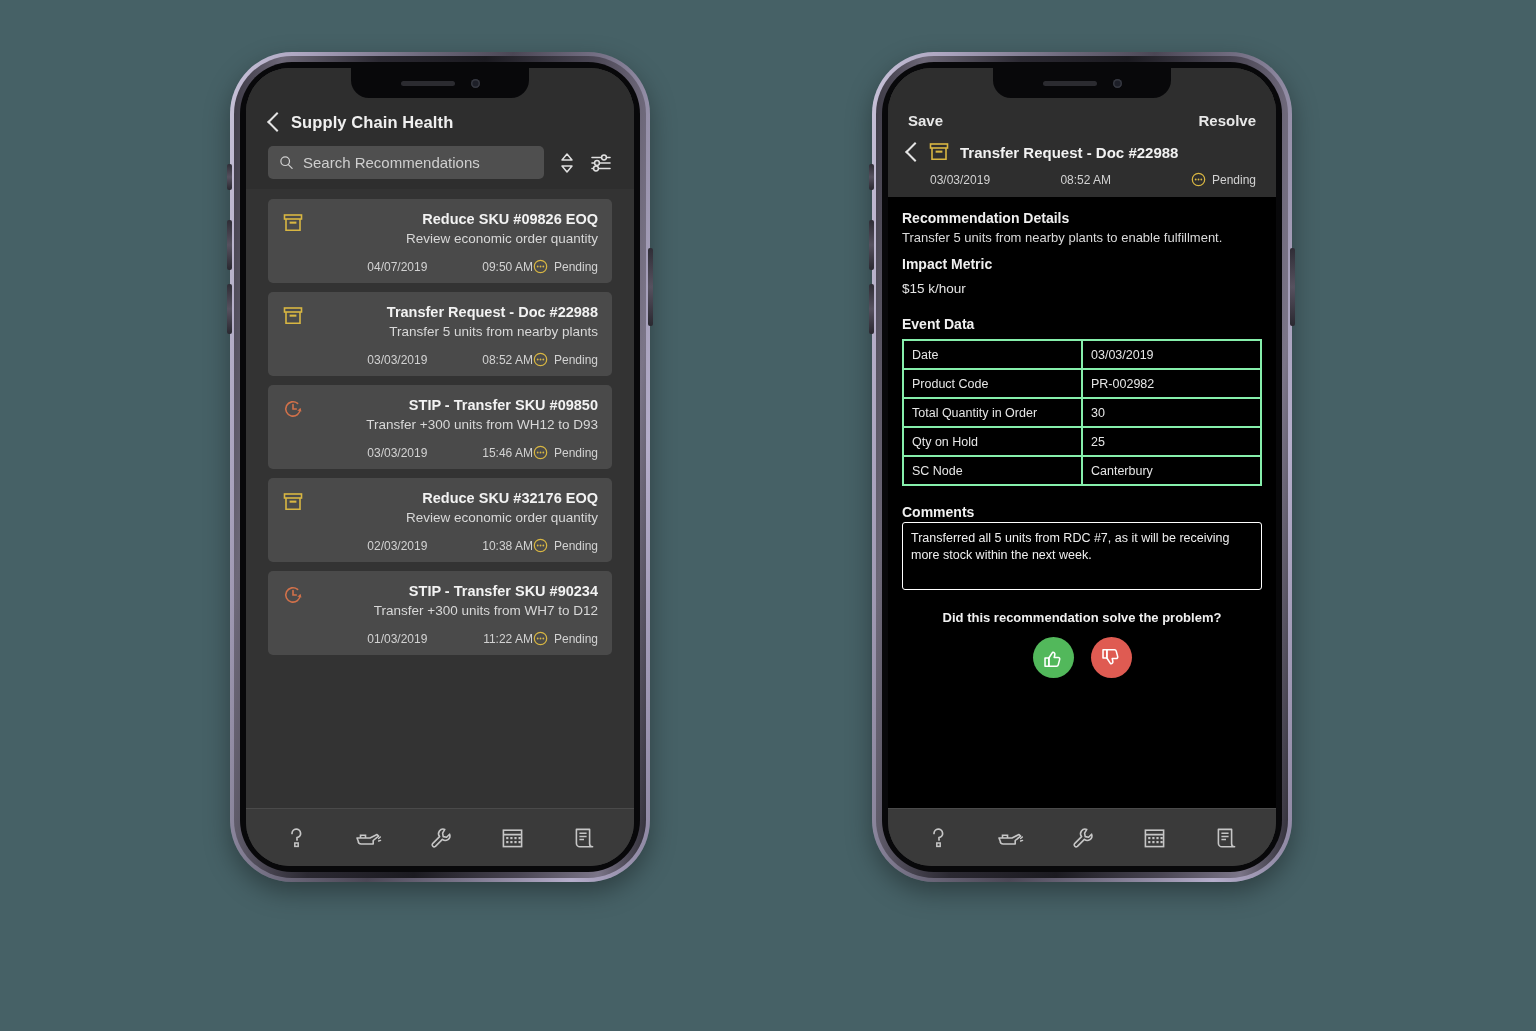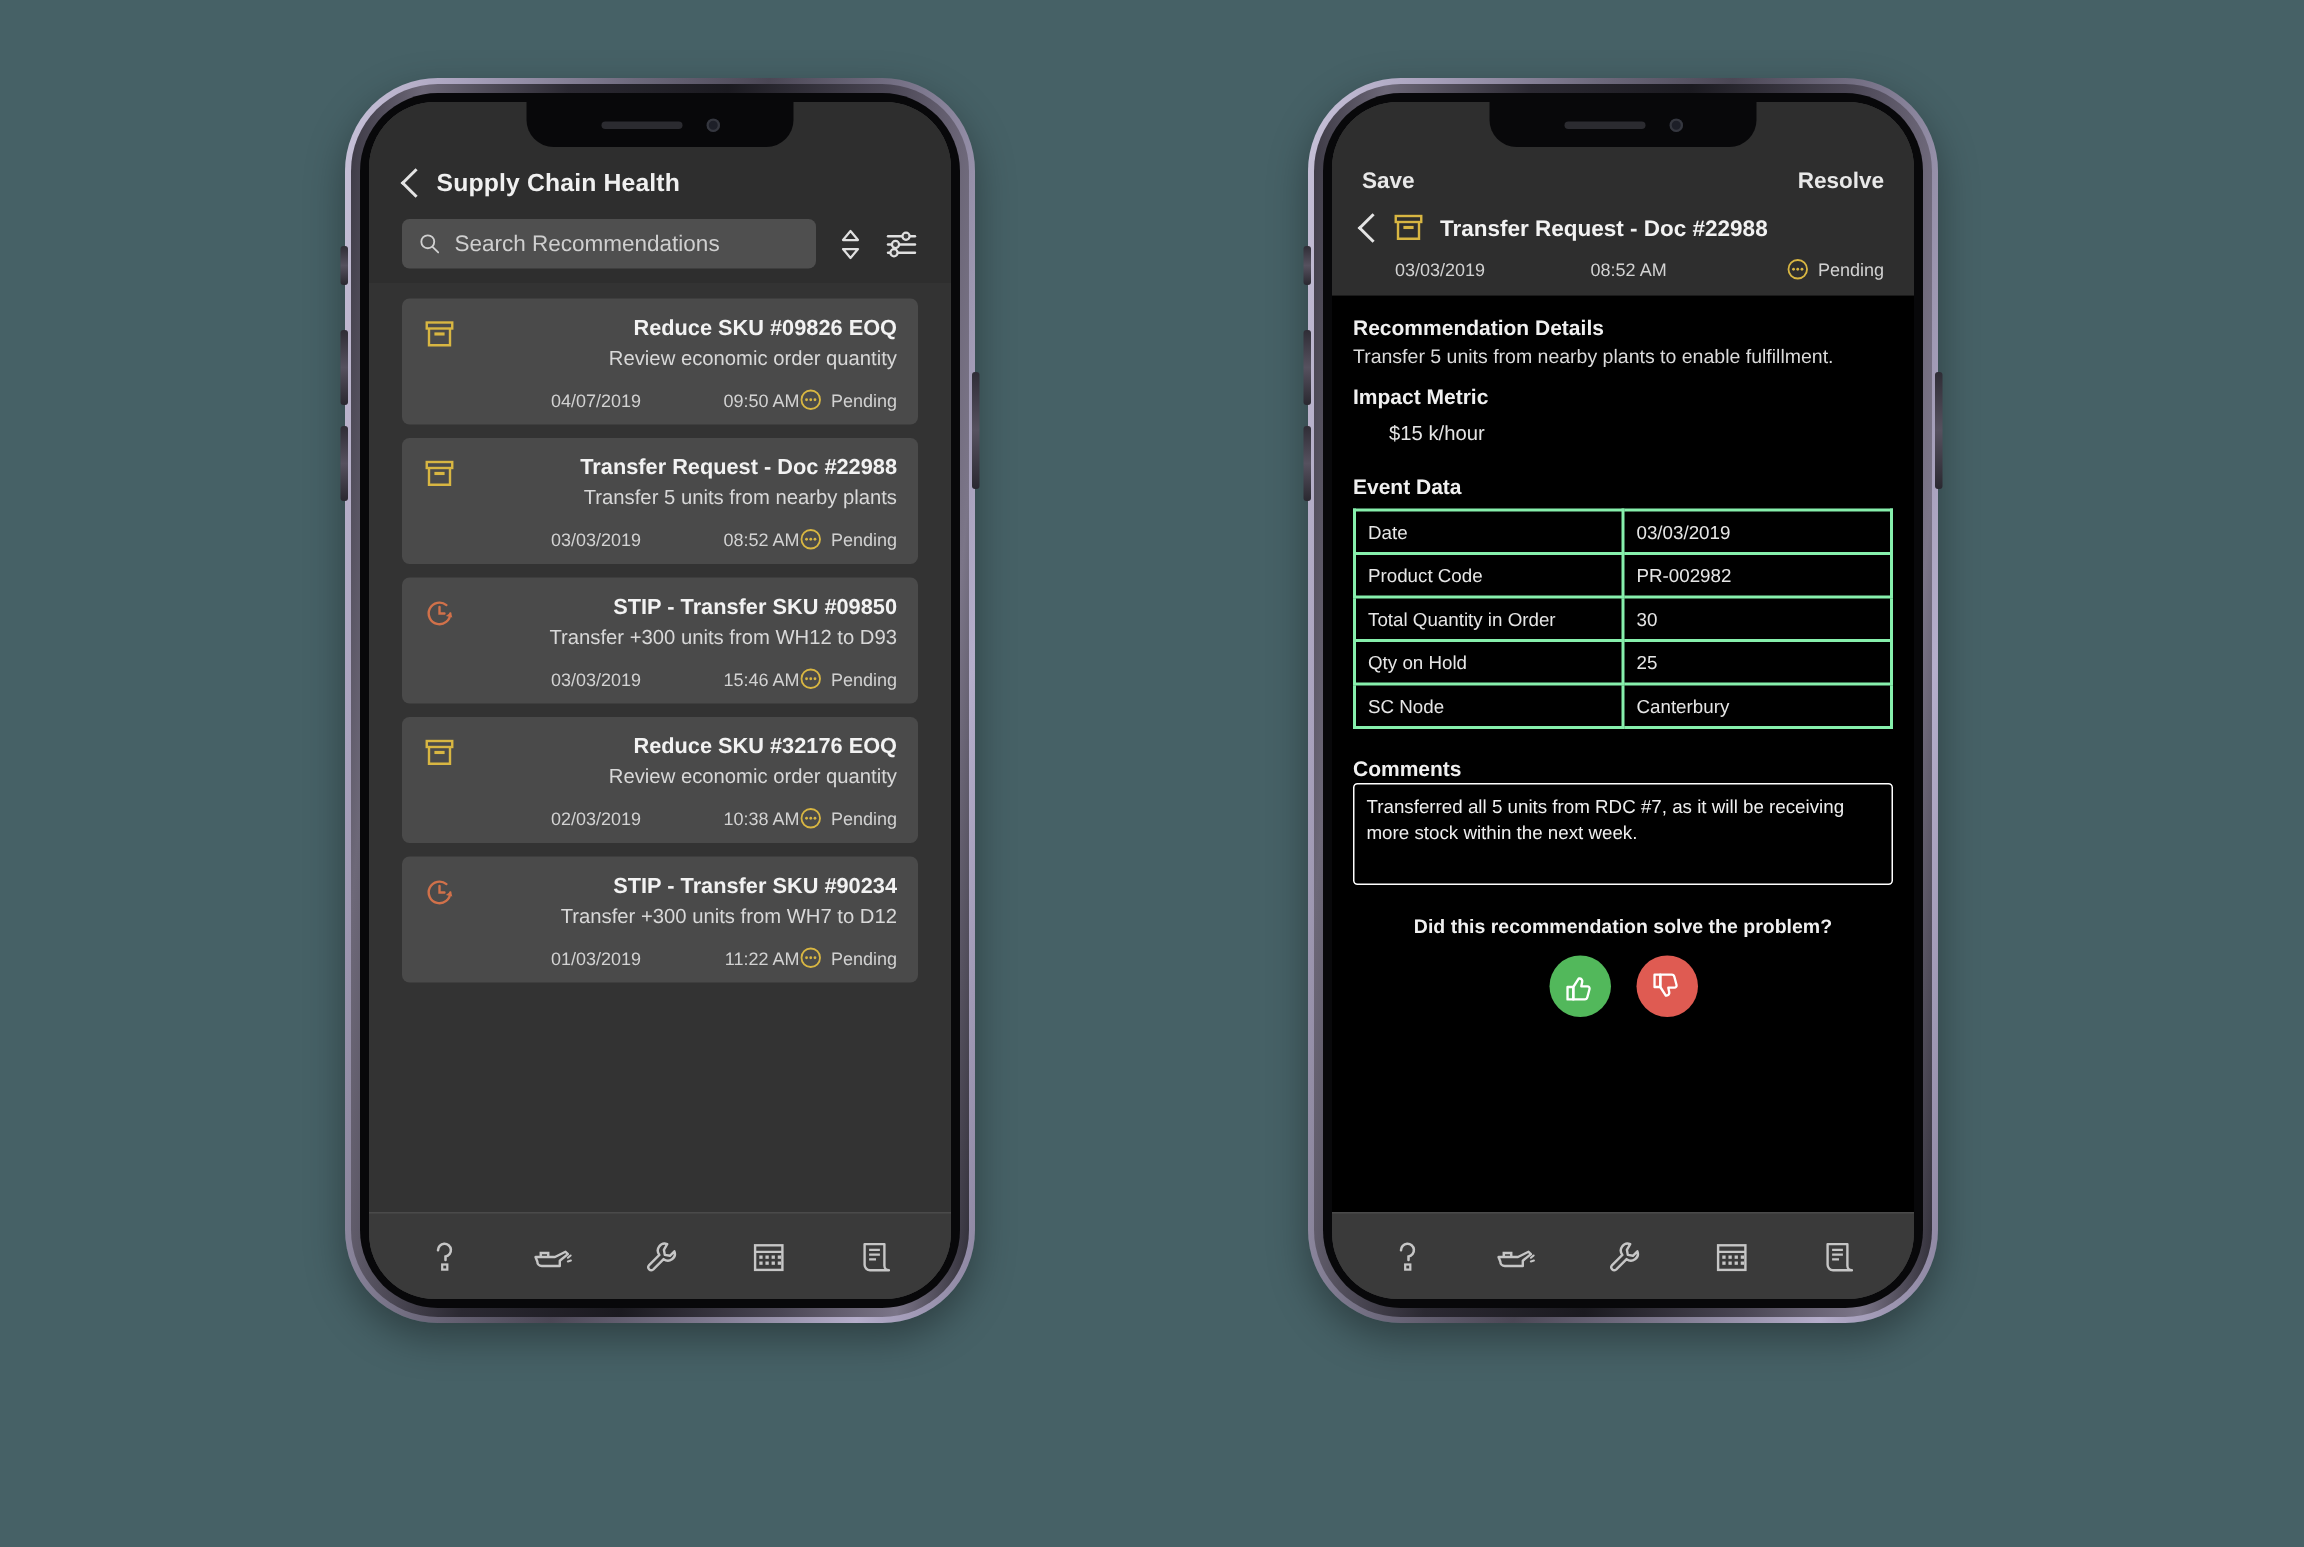--- a/index.html
+++ b/index.html
@@ -104,21 +104,21 @@
   .d-title-row { display: flex; align-items: center; gap: 10px; padding: 12px 0 0 18px; }
   .d-title { font-size: 15px; font-weight: bold; color: #f2f2f2; }
   .d-meta { display: flex; align-items: center; font-size: 12px; color: #d2d2d2; padding: 9px 20px 0 42px; }
   .d-meta .m-date { width: 40%; }
   .d-meta .m-time { flex: 1; }
   .d-meta .m-status { display: flex; align-items: center; gap: 6px; }
 
   .d-body { flex: 1 1 auto; background: #000000; padding: 13px 14px 0 14px; overflow: hidden; }
   .sec-h { font-size: 14px; font-weight: bold; color: #f0f0f0; }
   .sec-p { font-size: 13px; color: #dadada; line-height: 1.25; margin-top: 4px; }
-  .sec-v { font-size: 13.5px; color: #e4e4e4; margin-top: 9px; margin-left: 24px; }
+  .sec-v { font-size: 13.5px; color: #e4e4e4; margin-top: 9px; }
 
   table.evt { width: 100%; border-collapse: collapse; margin-top: 7px; }
   table.evt td { border: 2px solid #86efac; padding: 6.5px 8px; font-size: 12.5px; color: #e6e6e6; }
   table.evt td.k { width: 50%; }
 
   .cmt-box {
     margin-top: 2px; border: 1px solid #ffffff; border-radius: 3px;
     min-height: 68px; padding: 7px 8px; font-size: 12.5px; color: #efefef; line-height: 1.3;
   }
   .q-text { text-align: center; font-size: 13px; font-weight: bold; color: #f0f0f0; margin-top: 20px; }

